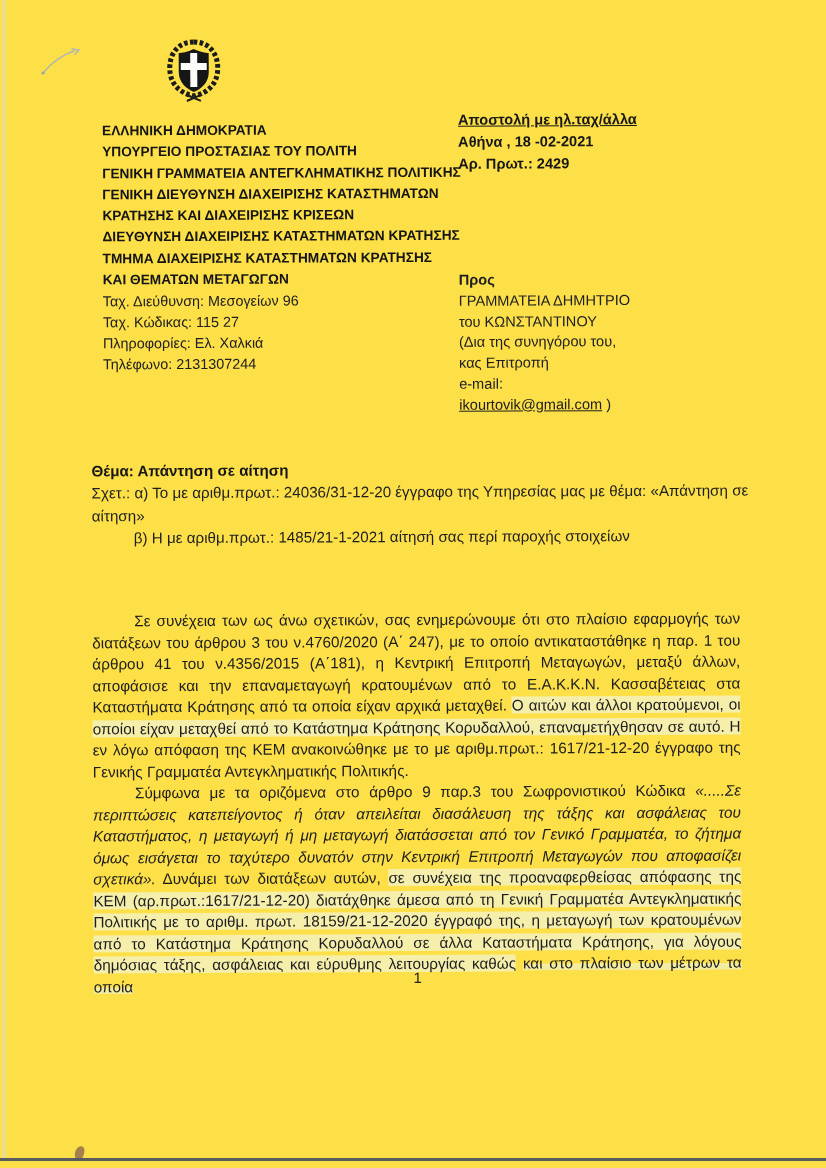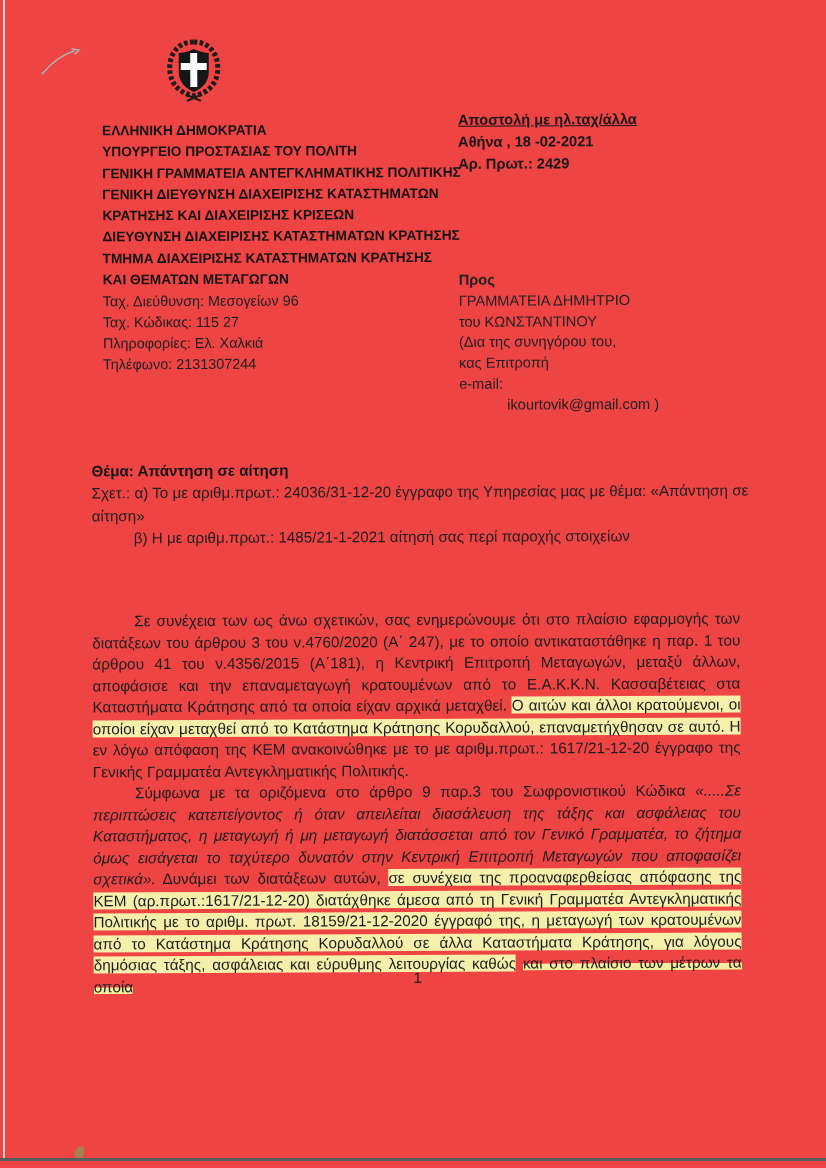--- a/index.html
+++ b/index.html
@@ -1,19 +1,19 @@
 <!DOCTYPE html>
 <html lang="el"><head>
 <meta charset="utf-8">
 <style>
   html,body{margin:0;padding:0;background:#e9e9e7;}
   .page{
     position:relative;
     width:826px;height:1168px;
-    background:#ef4444;
+    background:#fde047;
     overflow:hidden;
     font-family:"Liberation Sans",sans-serif;
     color:#1e1e20;
     margin:0 auto;
   }
   .tilt{position:absolute;left:0;top:0;width:826px;height:1168px;transform:rotate(-0.25deg);transform-origin:50% 50%;}
 
   
   .edge-left{position:absolute;left:3px;top:0;width:2px;height:1158px;background:#d8d8d5;}
   .bottom-line{position:absolute;left:0;top:1158px;width:826px;height:3px;background:#585c5e;}
@@ -27,21 +27,21 @@
   .letterhead{position:absolute;left:104px;top:119px;width:380px;white-space:nowrap;}
   .lh-line{font-weight:700;font-size:13.7px;line-height:21.3px;color:#141416;}
   .contact-line{font-weight:400;font-size:14.4px;line-height:21px;color:#202022;}
   .lh-contact{margin-top:1px;}
 
   
   .dispatch{position:absolute;left:460px;top:109px;white-space:nowrap;font-weight:700;font-size:14.6px;line-height:22px;color:#17171a;}
   .dispatch-method{text-decoration:underline;}
   .recipient{position:absolute;left:460px;top:238px;white-space:nowrap;font-size:14.6px;line-height:20.8px;color:#202022;}
   .to-label{font-weight:700;margin-top:32px;}
-  .email{margin-left:48px;}
+  .email{text-decoration:underline;}
 
   
   .subject{position:absolute;left:92px;top:459px;width:660px;font-size:15.2px;line-height:22.4px;color:#1e1e20;}
   .theme{font-weight:700;color:#151517;}
   .ref-b{padding-left:42px;}
 
   
   .body-text{position:absolute;left:92px;top:609px;width:648px;font-size:15.3px;line-height:21.5px;text-align:justify;color:#1d1d1f;}
   .para{margin:0;text-indent:42px;}
   .i{font-style:italic;}

